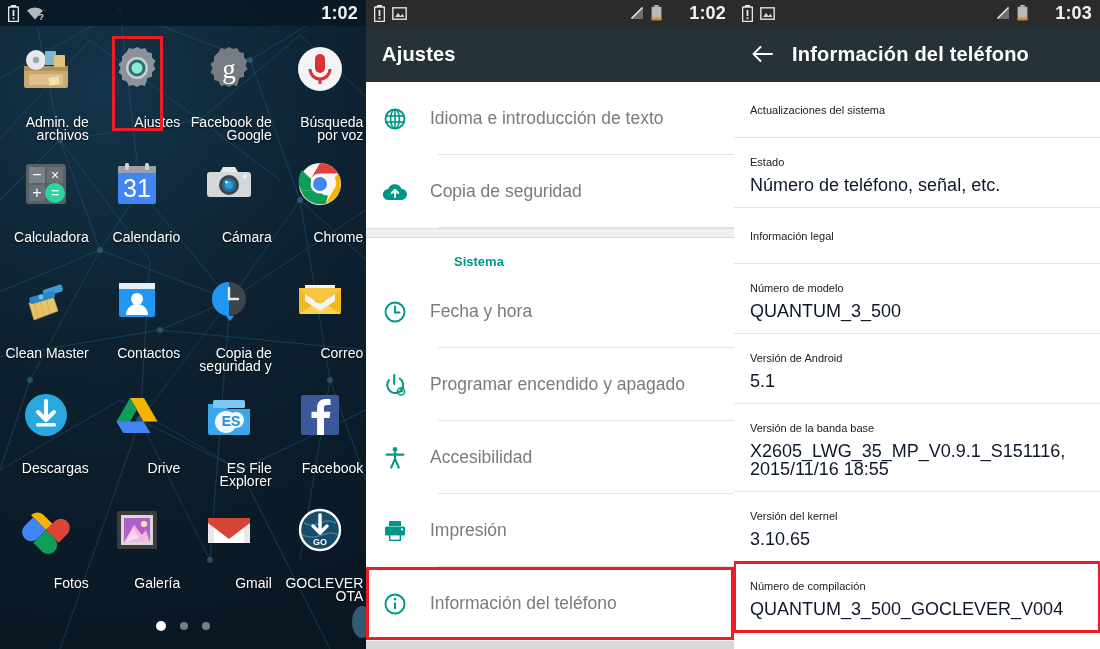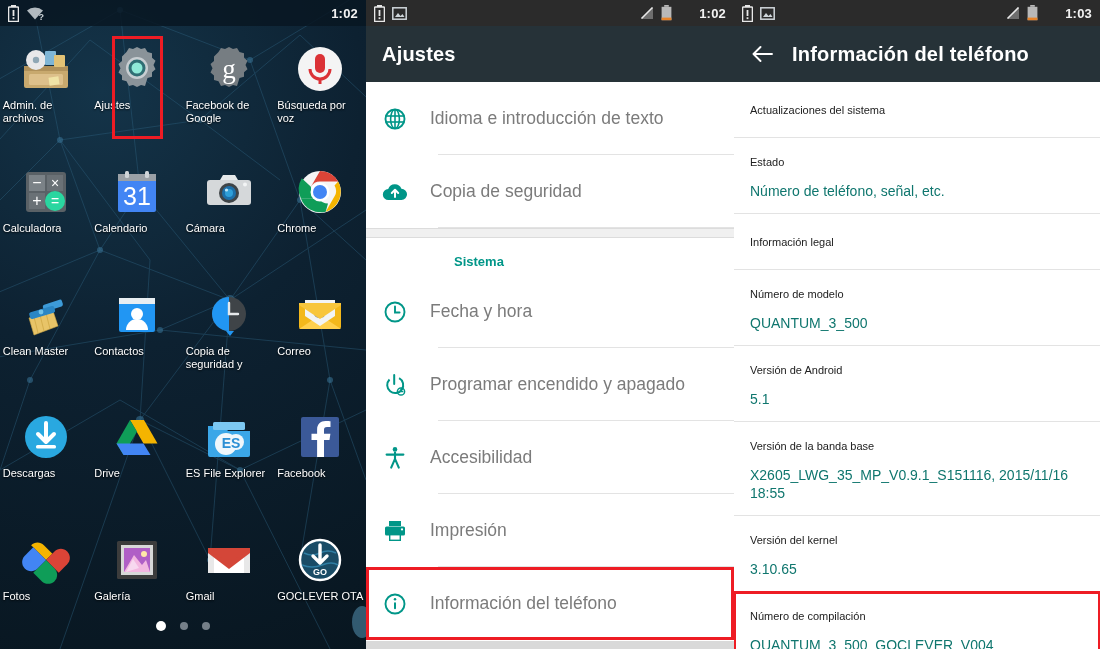--- a/index.html
+++ b/index.html
@@ -20,21 +20,21 @@
   
   .statusbar {
     position: relative; z-index: 5;
     height: 26px; display: flex; align-items: center;
     padding: 0 8px; gap: 7px;
     font-size: 13px; font-weight: bold; color: #f2f2f2;
   }
   .statusbar.dark   { background: #2b2b2b; }
   .statusbar.onwall { background: rgba(8,22,34,.85); }
   .sb-spacer { flex: 1; }
-  .sb-time { font-size: 13px; letter-spacing: .2px; margin-left: 20px; }
+  .sb-time { font-size: 18px; letter-spacing: .2px; margin-left: 20px; }
   .sb-ico { display: inline-flex; align-items: center; }
 
   
   .wallpaper {
     position: absolute; inset: 0;
     background:
       radial-gradient(circle at 28% 14%, #143449 0%, #0d2131 42%, #081620 100%);
   }
   .wallpaper svg { position: absolute; inset: 0; width: 100%; height: 100%; }
 
@@ -52,22 +52,22 @@
     grid-template-rows: repeat(4, 1fr);
     align-content: start;
   }
   .app-cell {
     display: flex; flex-direction: column;
     align-items: center; justify-content: flex-start;
     padding-top: 10px; position: relative;
   }
   .app-ico { width: 50px; height: 50px; position: relative; }
   .app-label {
-    margin-top: 5px; width: 86px; text-align: left;
-    font-size: 11px; line-height: 13px; color: #fff;
+    margin-top: 22px; width: 86px; text-align: right;
+    font-size: 14px; line-height: 13px; color: #fff;
     text-shadow: 0 1px 2px rgba(0,0,0,.85);
     word-wrap: break-word;
   }
   .app-cell.highlight::before {
     content: ""; position: absolute;
     left: 20px; right: 20px; top: 2px; bottom: 18px;
     border: 3px solid #ee1c24; pointer-events: none;
   }
   .page-dots {
     height: 46px; display: flex; align-items: center;
@@ -110,21 +110,21 @@
 
   
   .arow {
     position: relative;
     padding: 14px 16px 14px 16px;
     min-height: 56px;
     display: flex; flex-direction: column; justify-content: center;
   }
   .arow .divider { position: absolute; left: 0; right: 0; bottom: 0; height: 1px; background: #e3e3e3; }
   .arow-title { font-size: 11px; color: #212121; line-height: 21px; }
-  .arow-sub { font-size: 14px; color: #0f766e; line-height: 18px; margin-top: 9px; }
+  .arow-sub { font-size: 18px; color: #0f172a; line-height: 18px; margin-top: 3px; }
   .arow.redbox { outline: 3px solid #ee1c24; outline-offset: -2px; }
 </style>
 </head>
 <body>
 
 <div class="screens">
 
   <div class="panel" id="panel-home">
     <div class="wallpaper">
       <svg viewBox="0 0 366 649" preserveAspectRatio="none" aria-hidden="true">

